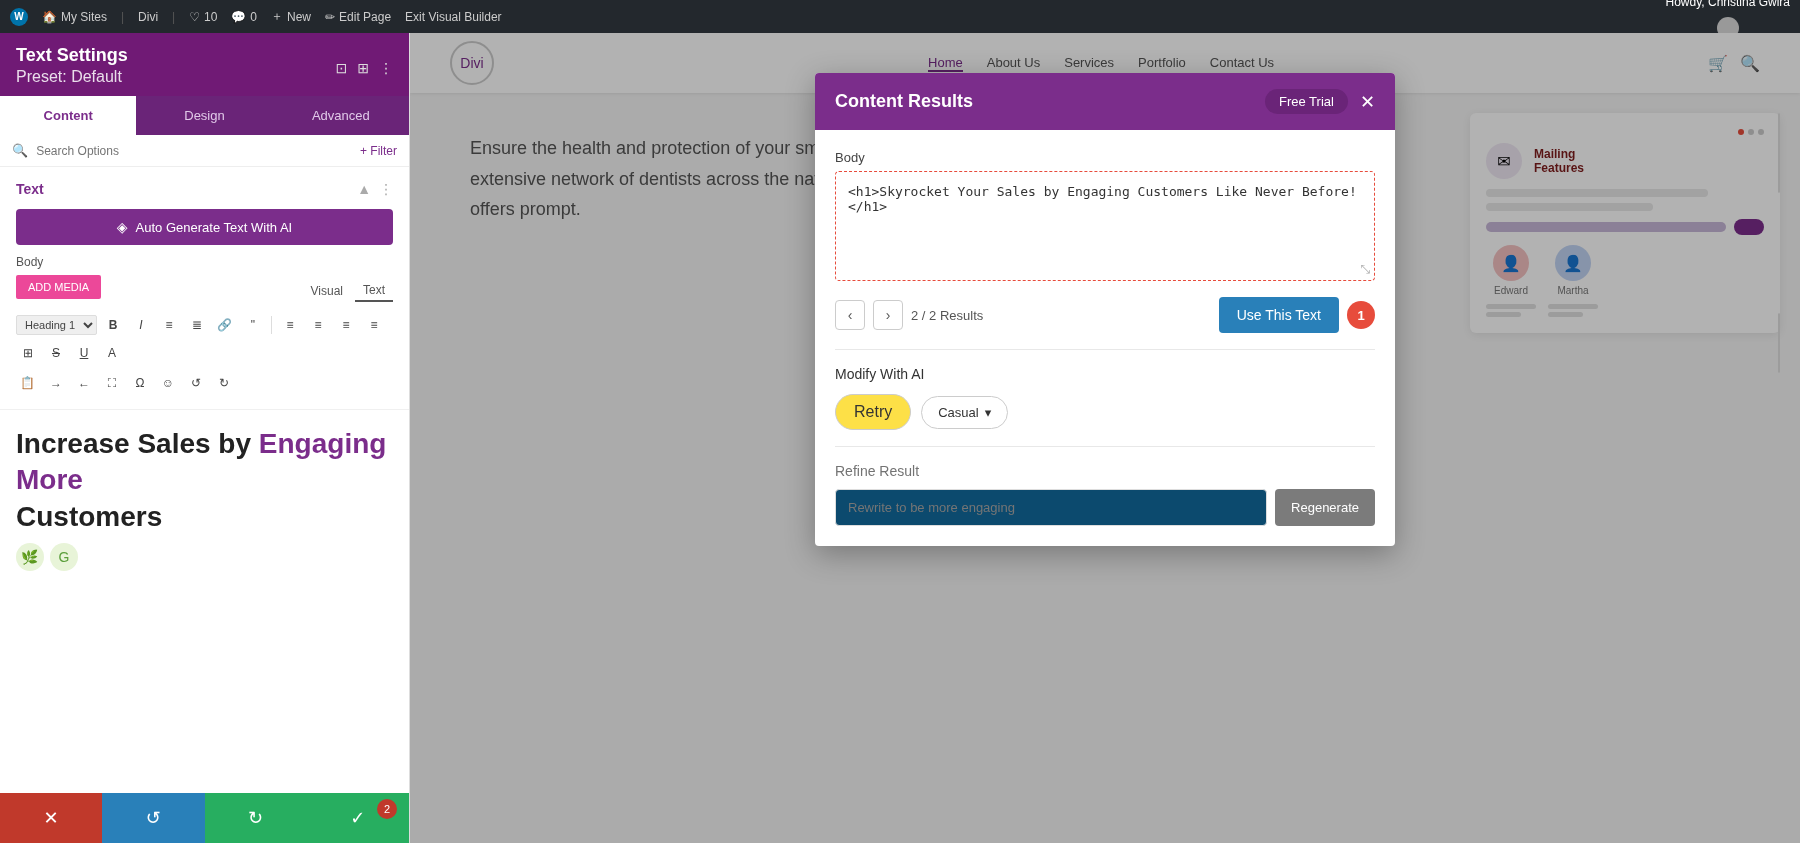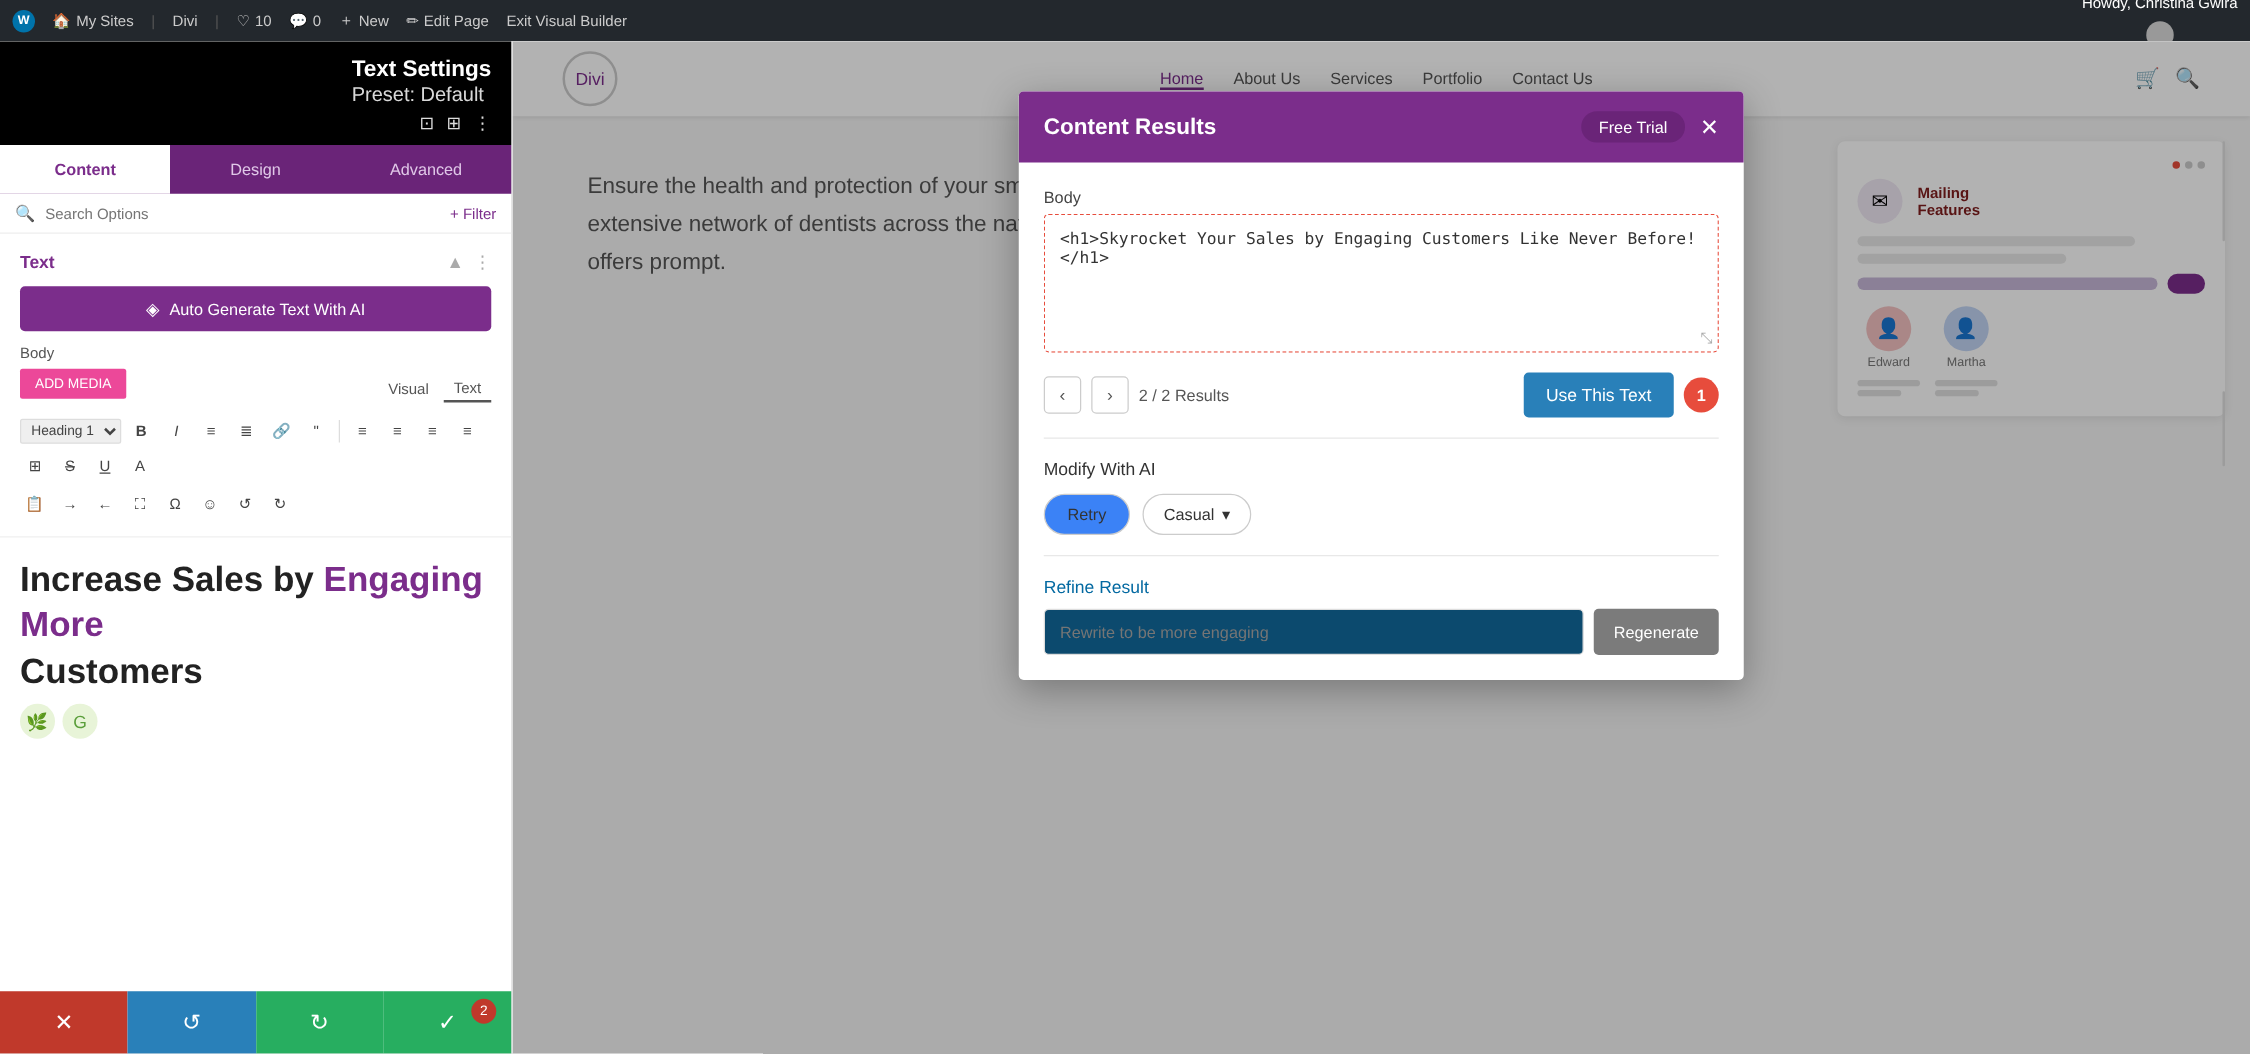--- a/index.html
+++ b/index.html
@@ -30,27 +30,26 @@
     .left-panel {
       width: 410px;
       background: #fff;
       display: flex;
       flex-direction: column;
       flex-shrink: 0;
       border-right: 1px solid #ddd;
       position: relative;
     }
     .panel-header {
-      background: #000000;
+      background: #701a75;
       color: #fff;
       padding: 12px 16px 10px;
       display: flex;
-      align-items: flex-end;
+      align-items: center;
       justify-content: space-between;
-      flex-direction: column;
     }
     .panel-title { font-size: 18px; font-weight: 600; }
     .panel-preset { font-size: 16px; opacity: 0.85; margin-top: 2px; }
     .panel-header-icons { display: flex; gap: 10px; margin-top: 4px; }
     .panel-header-icon { color: #ddd; cursor: pointer; font-size: 14px; }
 
     .panel-tabs {
       display: flex;
       background: #6a2478;
     }
@@ -366,40 +365,40 @@
       display: flex; align-items: center; justify-content: center;
     }
 
     .divider { height: 1px; background: #e8e8e8; margin: 16px 0; }
 
     .modify-section { margin-bottom: 16px; }
     .modify-label { font-size: 14px; color: #333; font-weight: 500; margin-bottom: 12px; }
     .modify-actions { display: flex; gap: 10px; align-items: center; }
     .retry-btn {
       border: 1px solid #ccc;
-      background: #3b82f6;
+      background: #fde047;
       color: #333;
       padding: 8px 18px;
       border-radius: 20px;
-      font-size: 13px;
+      font-size: 16px;
       cursor: pointer;
     }
     .casual-btn {
       border: 1px solid #ccc;
       background: #fff;
       color: #333;
       padding: 8px 16px;
       border-radius: 20px;
       font-size: 13px;
       cursor: pointer;
       display: flex; align-items: center; gap: 6px;
     }
 
     .refine-section {}
-    .refine-label { font-size: 14px; color: #0369a1; font-weight: 500; margin-bottom: 10px; }
+    .refine-label { font-size: 14px; color: #737373; font-weight: 500; margin-bottom: 10px; }
     .refine-row { display: flex; gap: 8px; }
     .refine-input {
       flex: 1;
       border: 1px solid #ddd;
       border-radius: 4px;
       padding: 10px 12px;
       font-size: 13px;
       color: #aaa;
       outline: none;
       background: #0c4a6e;

